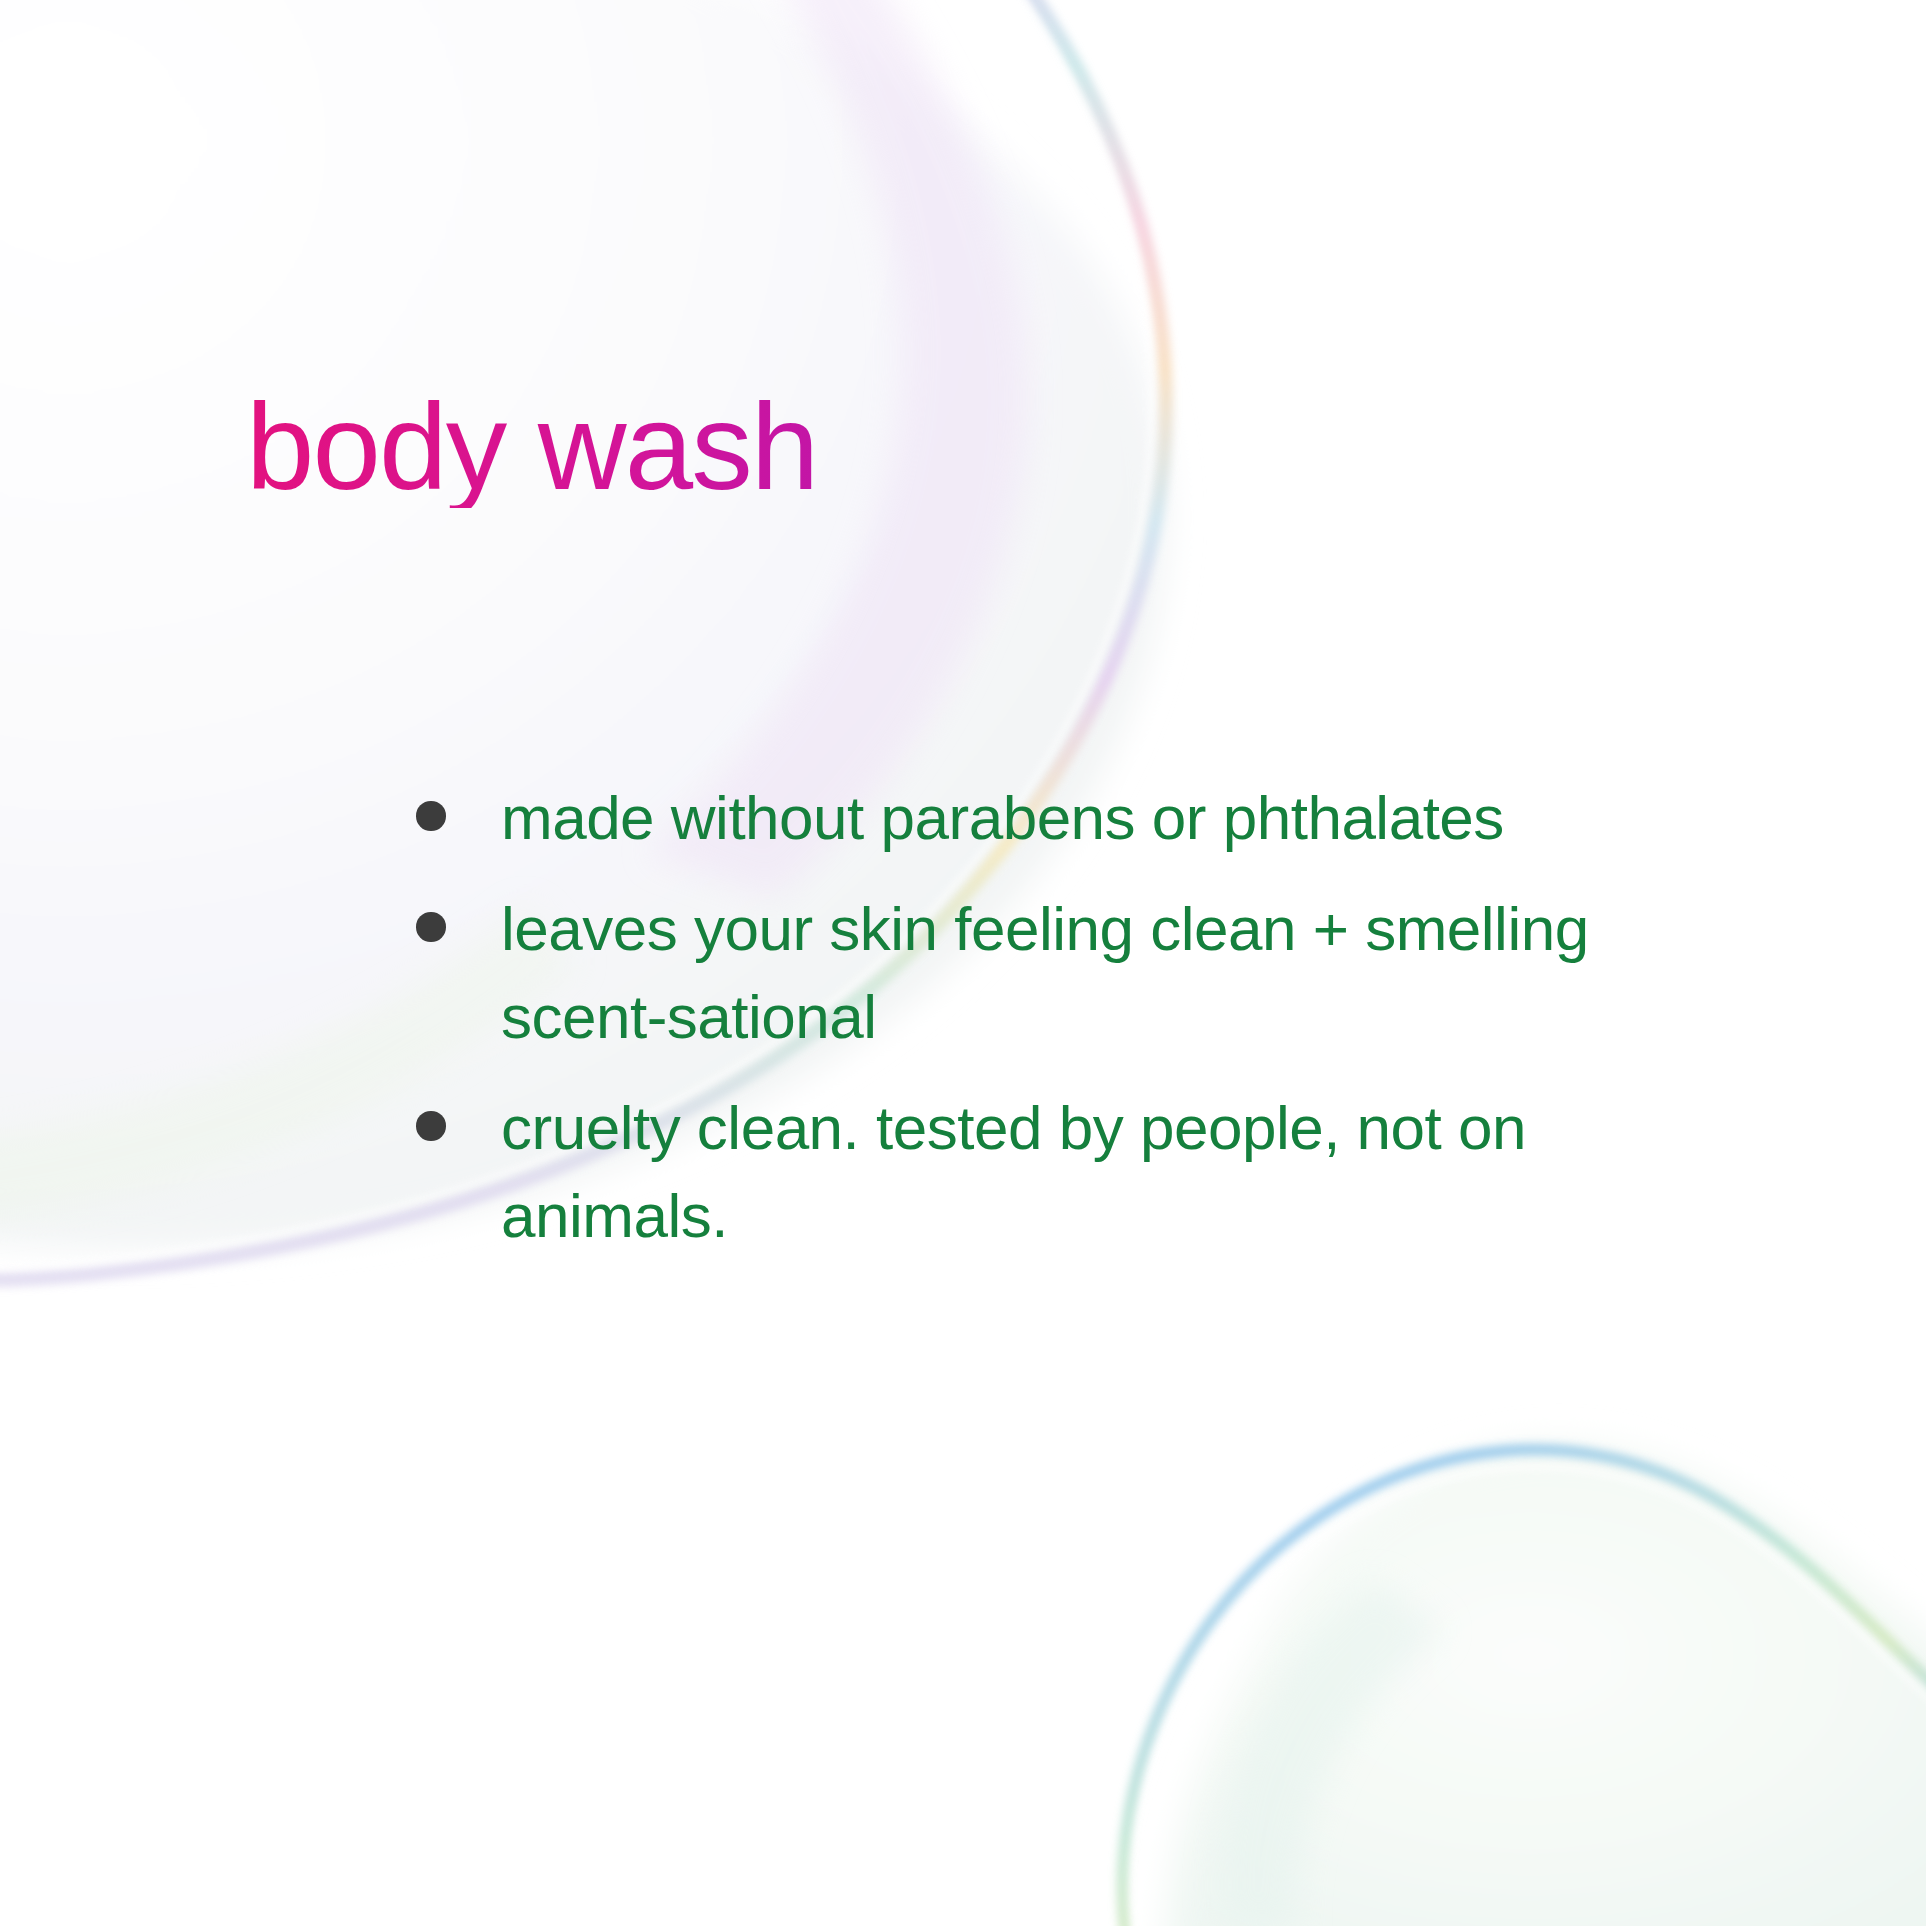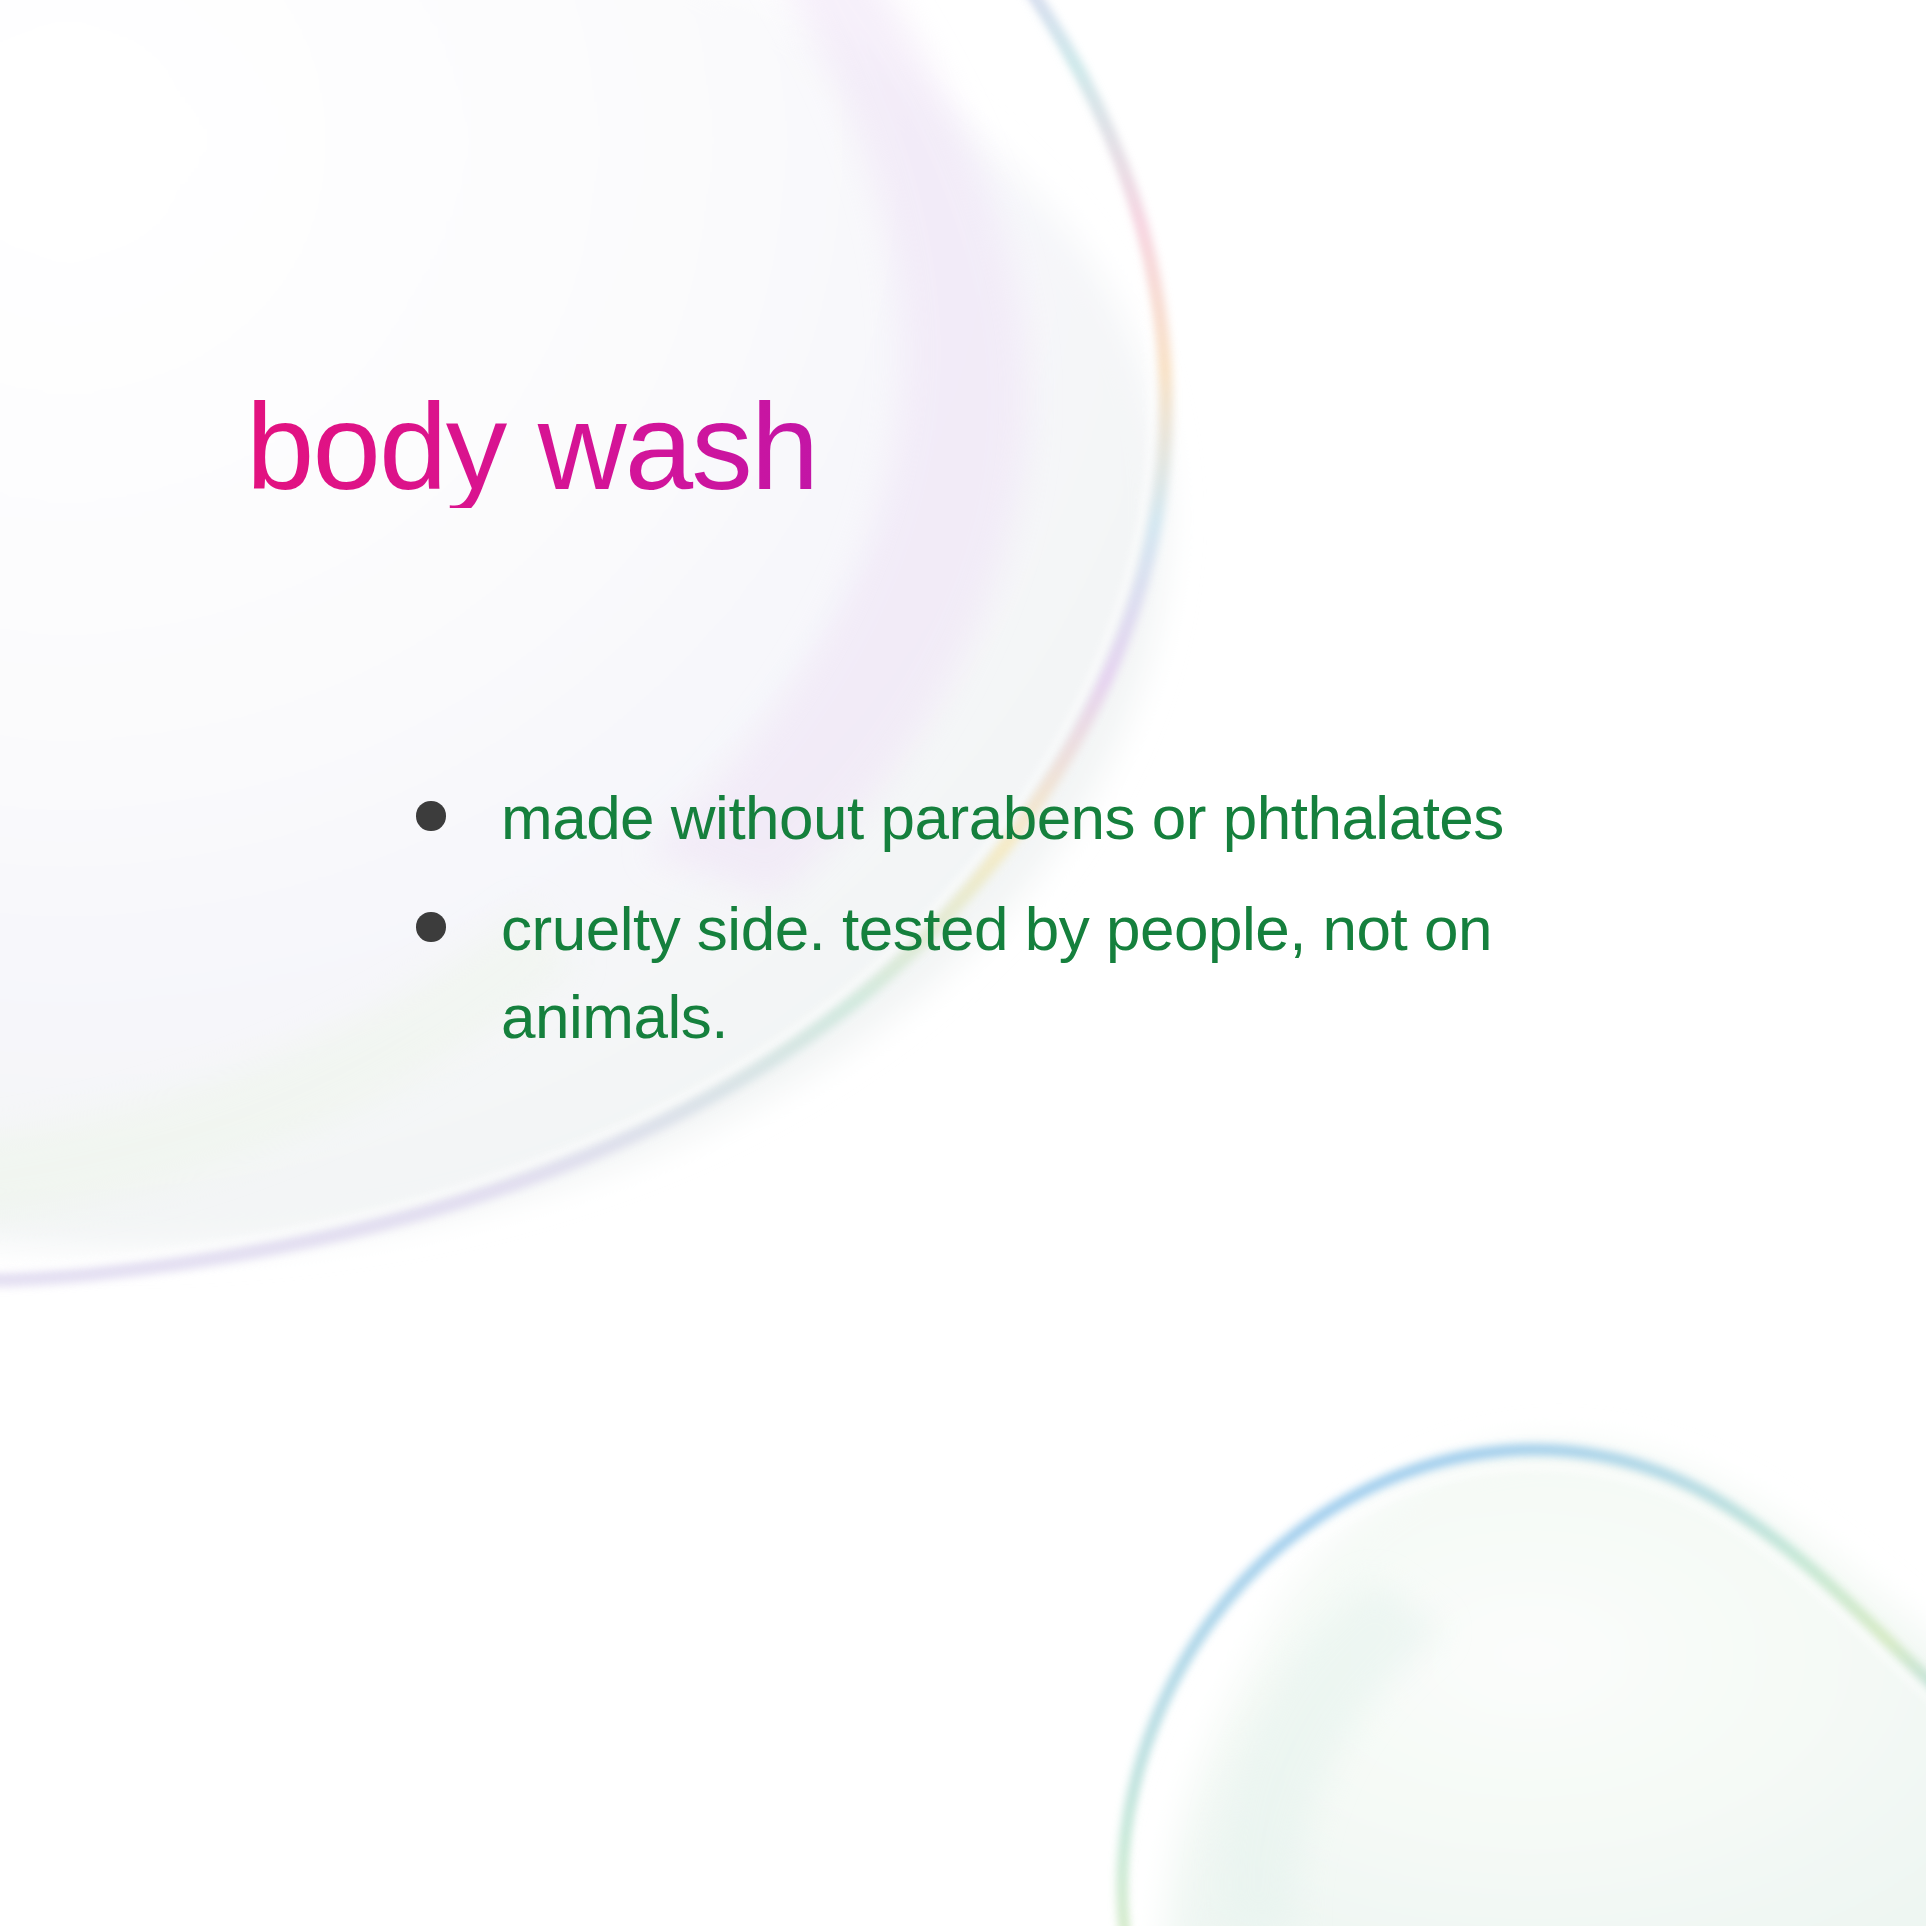--- a/index.html
+++ b/index.html
@@ -235,24 +235,30 @@
 
   <div class="bullets">
 
     <div class="bullet-row">
       <div class="bullet-dot-cell">
         <span class="bullet-dot"></span>
       </div>
       <div class="bullet-text">made without parabens or phthalates</div>
     </div>
 
-
     <div class="bullet-row">
       <div class="bullet-dot-cell">
         <span class="bullet-dot"></span>
       </div>
-      <div class="bullet-text">cruelty side. tested by people, not on animals.</div>
+      <div class="bullet-text">leaves your skin feeling clean + smelling scent-sational</div>
     </div>
 
+    <div class="bullet-row">
+      <div class="bullet-dot-cell">
+        <span class="bullet-dot"></span>
+      </div>
+      <div class="bullet-text">cruelty clean. tested by people, not on animals.</div>
+    </div>
+
   </div>
 
 </div>
 
 
 </body></html>

